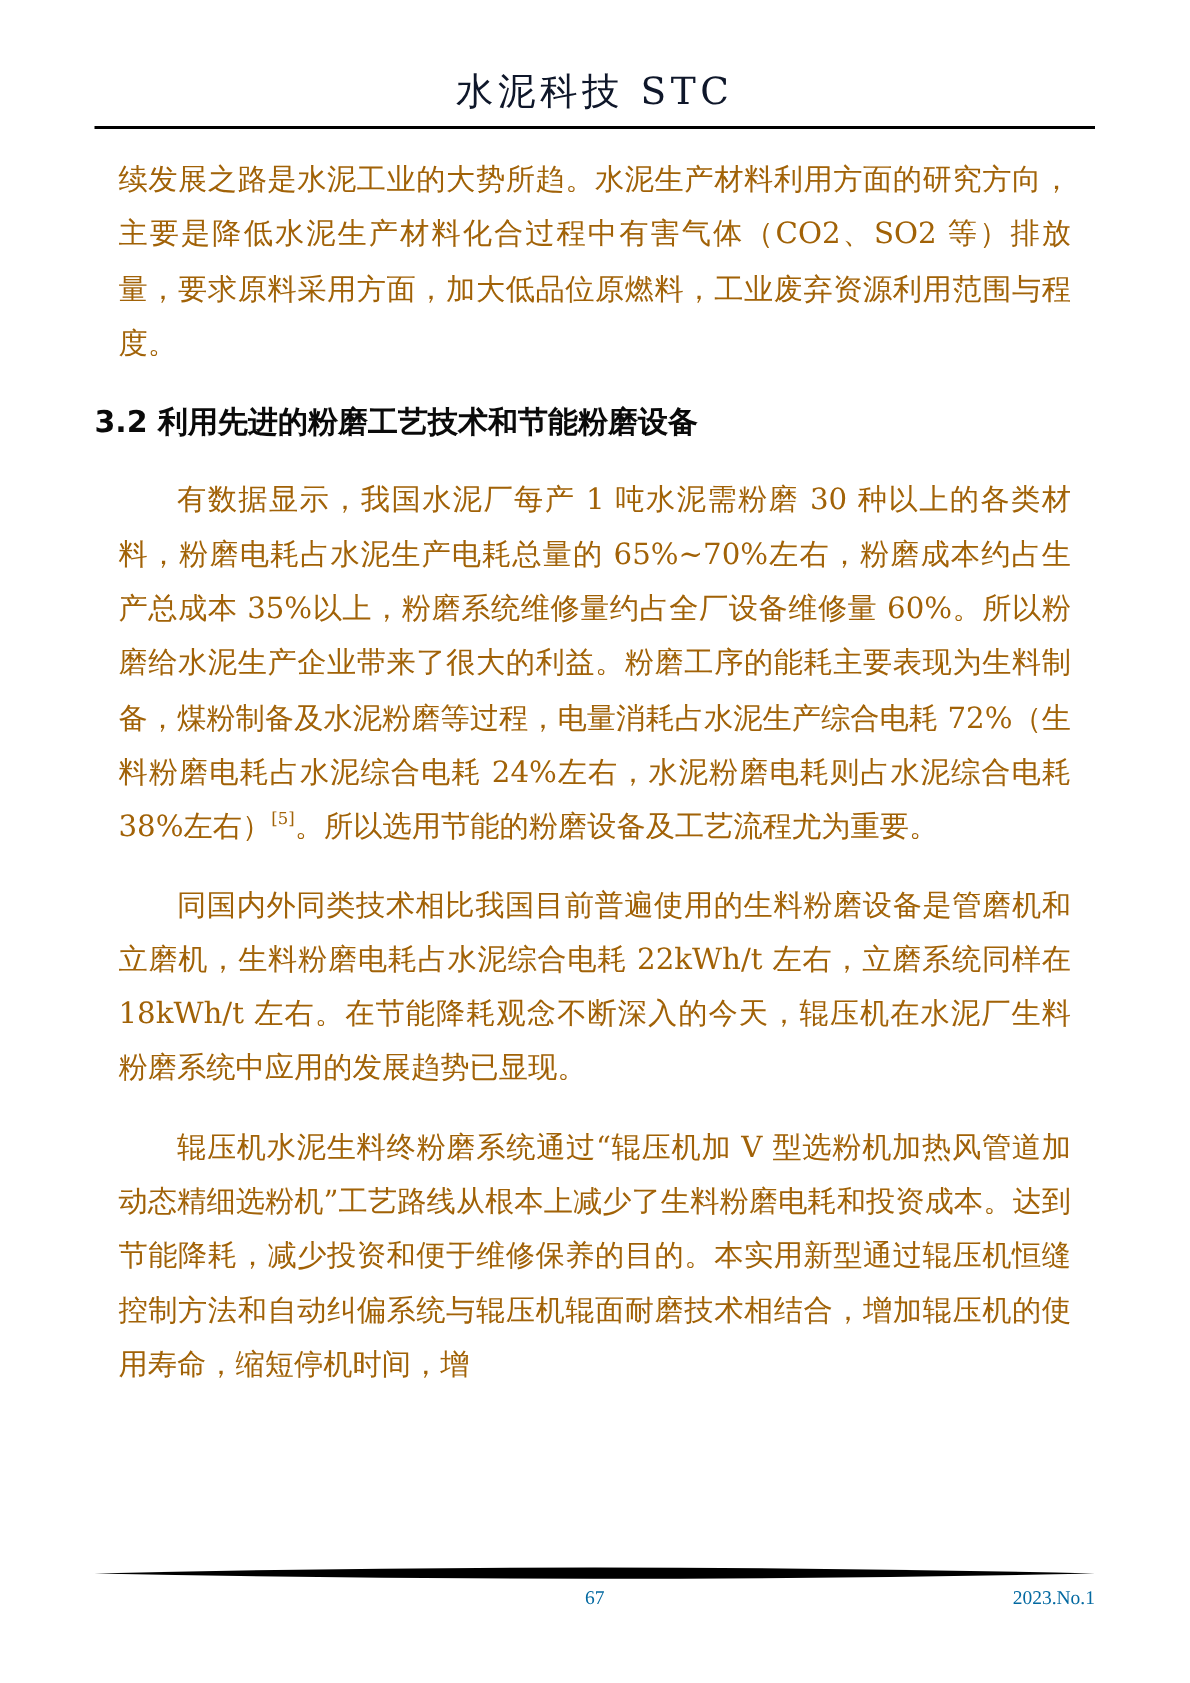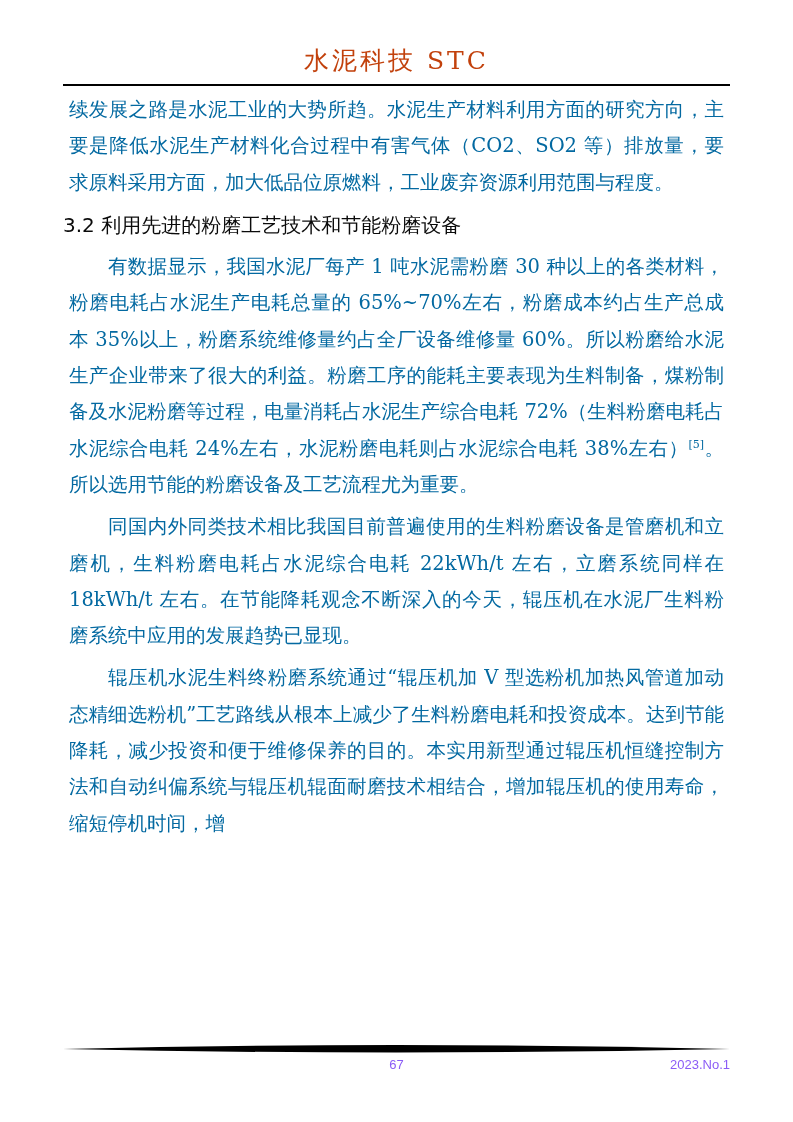--- a/index.html
+++ b/index.html
@@ -25,44 +25,44 @@
   .journal-header {
     padding-top: 46px;
     text-align: center;
   }
   .journal-title {
     display: inline-block;
     font-size: 25px;
     line-height: 30px;
     letter-spacing: 3px;
     font-family: "DejaVu Serif", "Liberation Serif", serif;
-    color: #c2410c;
+    color: #0f172a;
   }
   .header-rule {
     margin-top: 8px;
     border-bottom: 2.5px solid #000000;
     height: 0;
   }
   .body-text {
     margin-top: 2px;
   }
   .body-text p {
-    margin: 6px;
+    margin: 16px;
     font-size: 19.5px;
     line-height: 36.3px;
     text-align: justify;
-    color: #0369a1;
+    color: #a16207;
   }
   .body-text p.indent {
     text-indent: 39px;
   }
   .section-heading {
     margin: 0;
     font-family: "DejaVu Sans", "Liberation Sans", sans-serif;
-    font-weight: normal;
+    font-weight: bold;
     font-size: 20px;
     line-height: 36.3px;
     color: #0a0a0a;
     text-align: left;
   }
   sup.ref-marker {
     font-size: 11px;
     line-height: 0;
     vertical-align: super;
   }
@@ -74,24 +74,24 @@
   }
   .footer-ornament {
     display: block;
     width: 667px;
     height: 12px;
   }
   .footer-line {
     position: relative;
     margin-top: 1px;
     height: 18px;
-    font-family: Liberation Sans, sans-serif;
+    font-family: Liberation Serif, serif;
     font-size: 13px;
     line-height: 16px;
-    color: #8b5cf6;
+    color: #0369a1;
   }
   .page-number {
     display: block;
     text-align: center;
   }
   .issue-label {
     position: absolute;
     right: 0;
     top: 0;
   }

